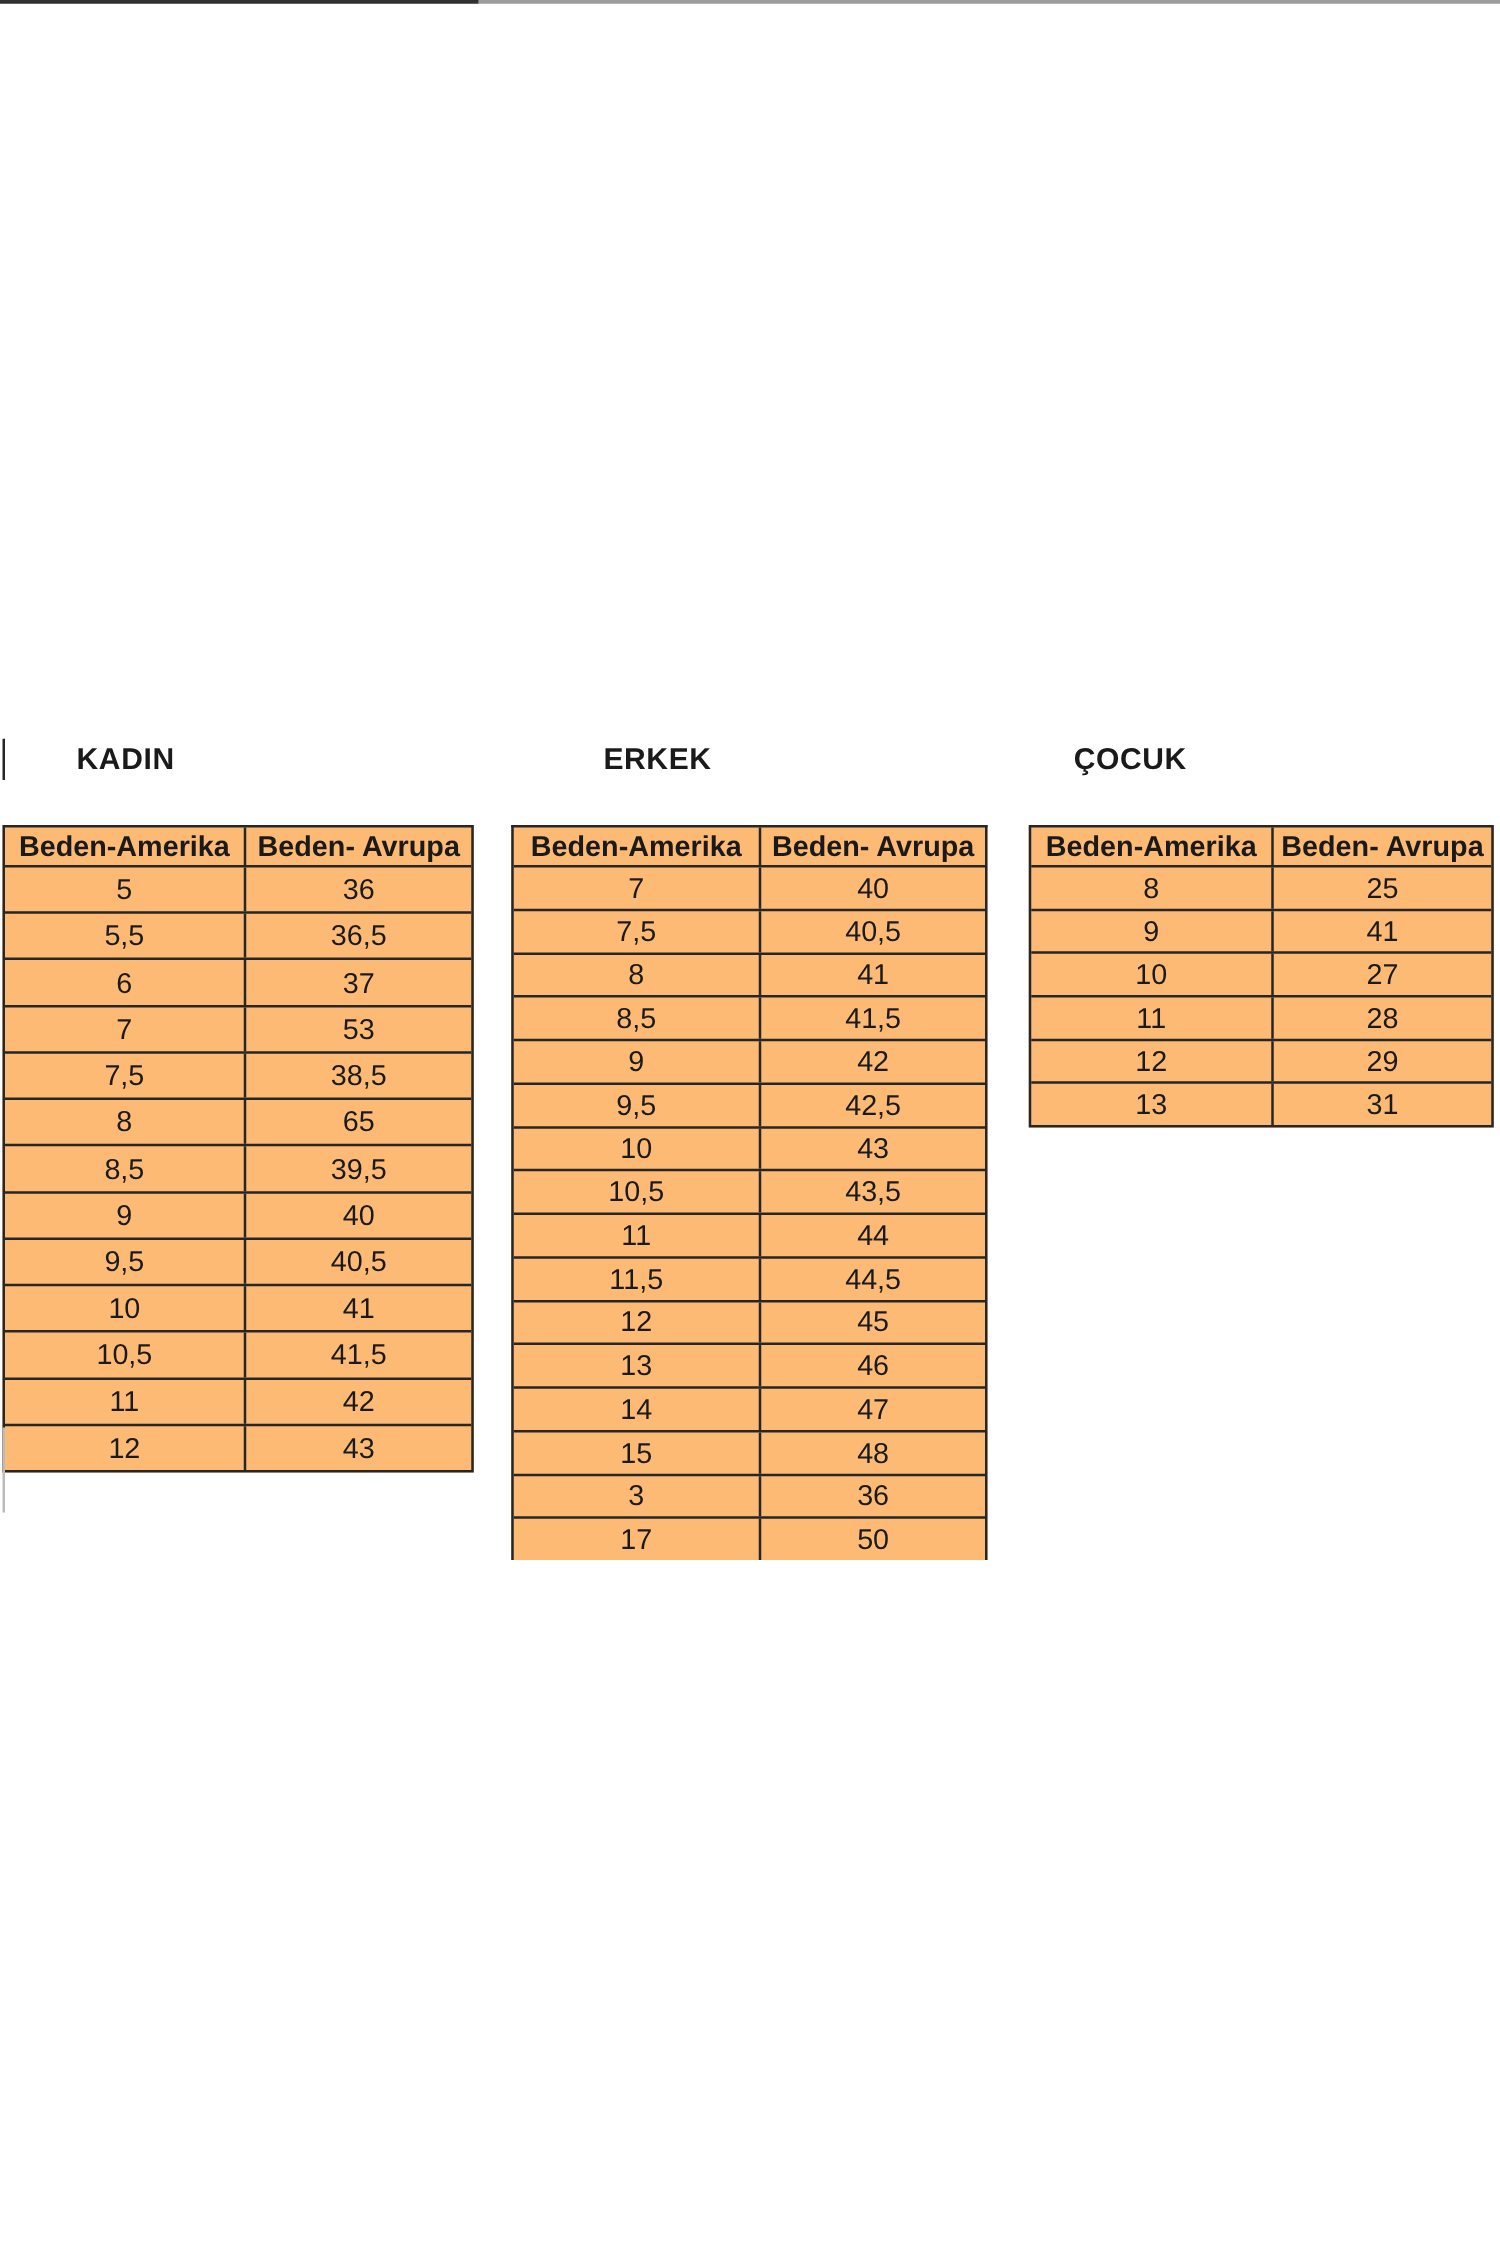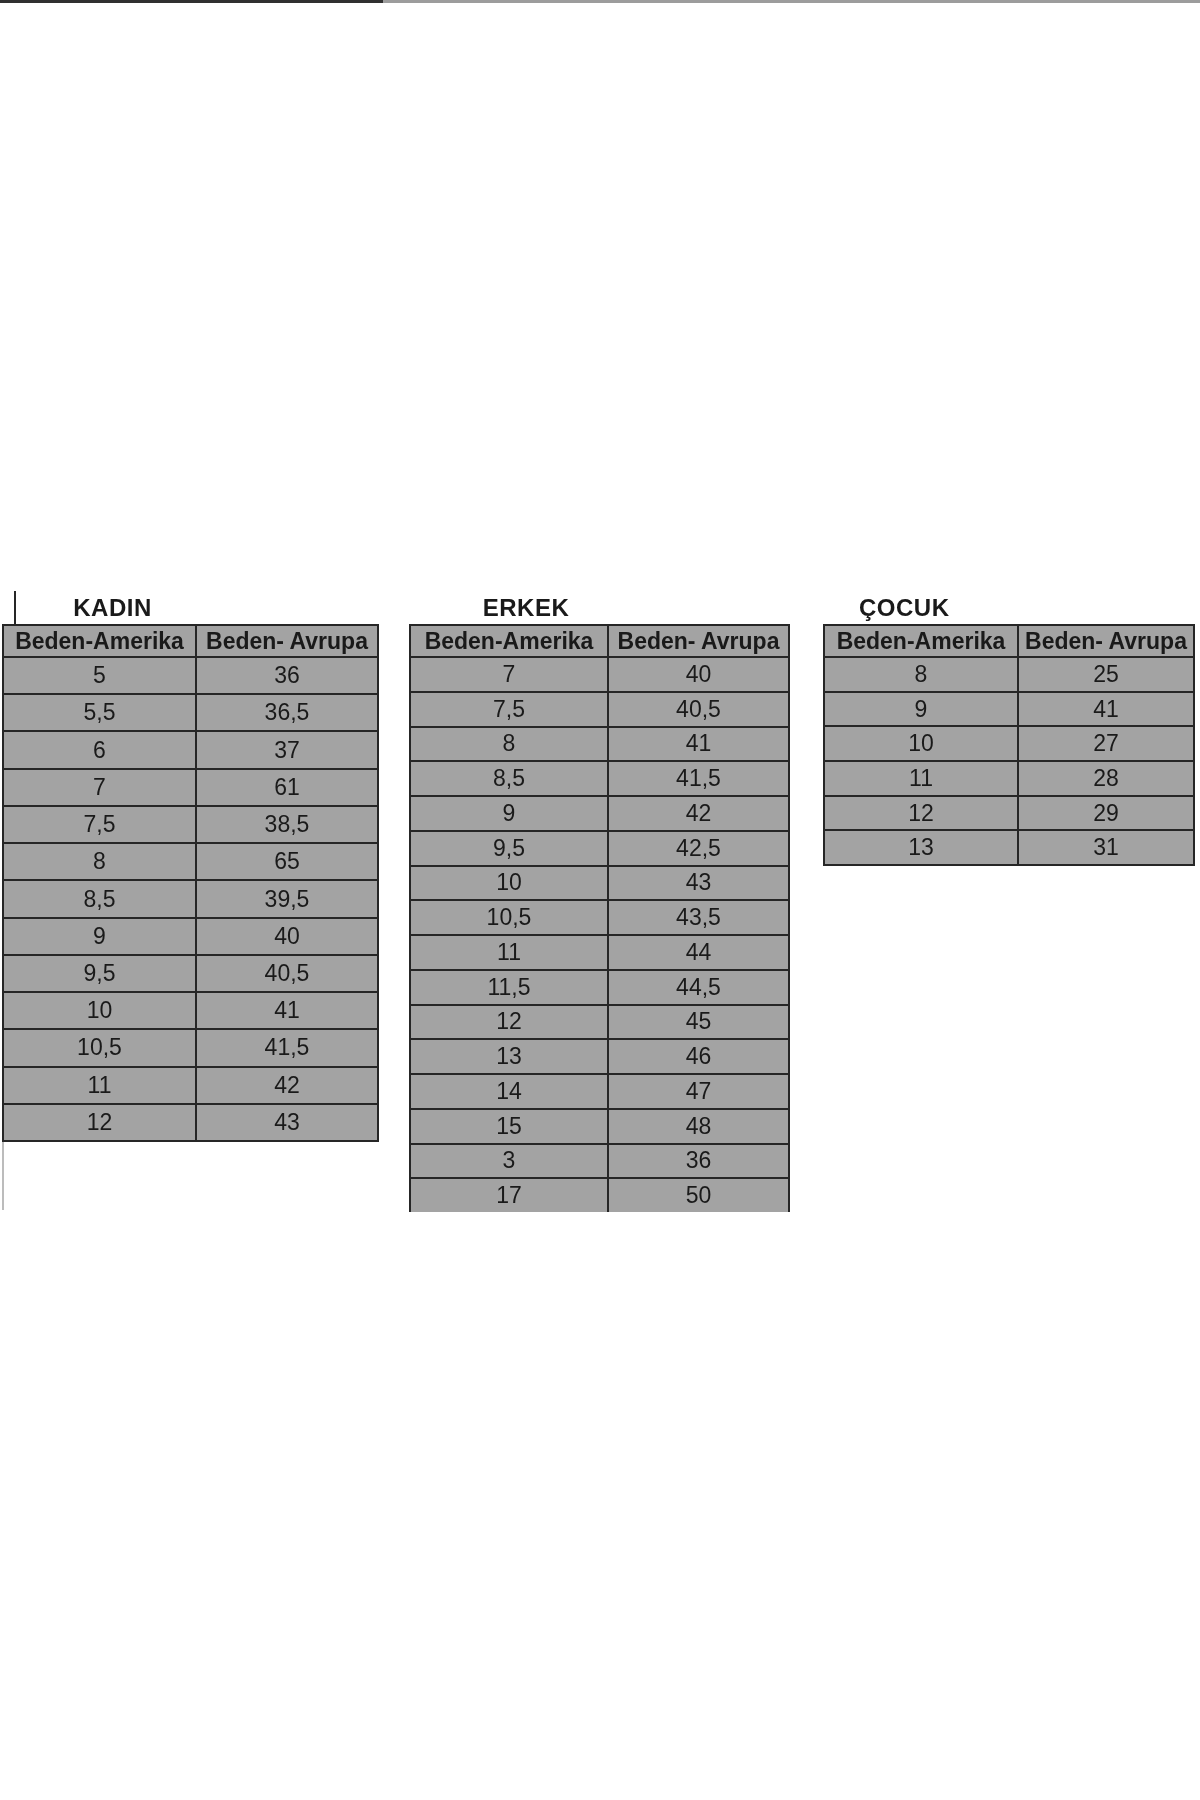--- a/index.html
+++ b/index.html
@@ -21,33 +21,34 @@
   .title-band {
     position: absolute;
     top: 591px;
     height: 33px;
     display: flex;
     align-items: center;
     font-weight: 700;
     font-size: 24px;
     letter-spacing: 0.5px;
   }
-  .title-kadin { left: 2px; width: 377px; border-left: 2px solid #262626; box-sizing: border-box; margin-left: 12px; }
+  .title-kadin { left: 2px; width: 377px; border-left: 2px solid #262626; box-sizing: border-box; }
   .title-kadin .title-text { width: 193px; text-align: center; }
   .title-erkek { left: 427px; width: 198px; justify-content: center; }
   .title-cocuk { left: 853px; width: 372px; padding-left: 6px; box-sizing: border-box; }
 
   
   .size-table {
     position: absolute;
     box-sizing: border-box;
     border: 2px solid #262626;
-    background: #a3a3a3;
+    background: #fdba74;
     display: flex;
     flex-direction: column;
+    margin-top: 36px;
   }
   .t-kadin { left: 2px;   top: 624px; width: 377px; height: 518px; }
   .t-erkek { left: 409px; top: 624px; width: 381px; height: 588px; border-bottom: none; }
   .t-cocuk { left: 823px; top: 624px; width: 372px; height: 242px; }
 
   .header-row {
     display: flex;
     height: 32px;
     box-sizing: border-box;
     border-bottom: 2px solid #262626;
@@ -112,21 +113,21 @@
         <div class="row">
           <div class="cell us">5,5</div>
           <div class="cell eu">36,5</div>
         </div>
         <div class="row">
           <div class="cell us">6</div>
           <div class="cell eu">37</div>
         </div>
         <div class="row">
           <div class="cell us">7</div>
-          <div class="cell eu">61</div>
+          <div class="cell eu">53</div>
         </div>
         <div class="row">
           <div class="cell us">7,5</div>
           <div class="cell eu">38,5</div>
         </div>
         <div class="row">
           <div class="cell us">8</div>
           <div class="cell eu">65</div>
         </div>
         <div class="row">

